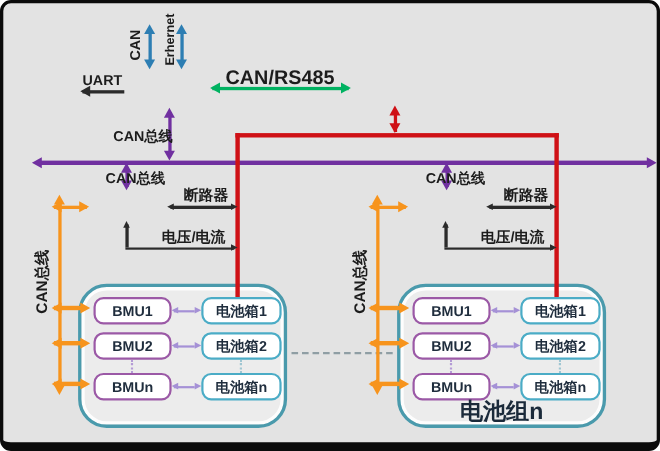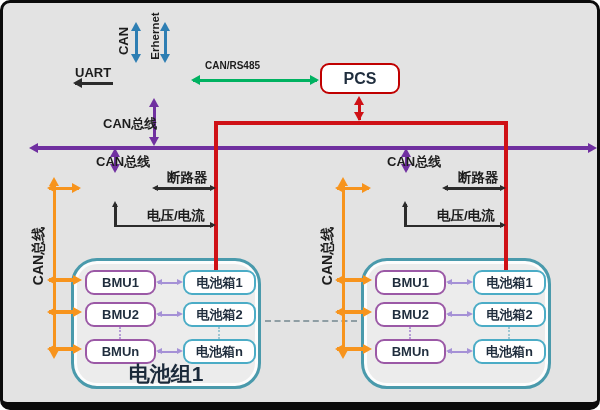--- a/index.html
+++ b/index.html
@@ -51,76 +51,40 @@
   <div class="rot blue" style="left:120px;top:38px;font-size:13px;color:#1c1c1c">CAN</div>
   <div class="vl blue" style="left:131.5px;top:26px;width:3px;height:28px"></div>
   <div class="ah u blue" style="left:128px;top:19px"></div>
   <div class="ah d blue" style="left:128px;top:51px"></div>
 
   <div class="rot" style="left:152px;top:33px;font-size:11.5px">Erhernet</div>
   <div class="vl blue" style="left:160.5px;top:26px;width:3px;height:28px"></div>
   <div class="ah u blue" style="left:157px;top:19px"></div>
   <div class="ah d blue" style="left:157px;top:51px"></div>
 
-  <div class="lbl" style="left:202px;top:57px;font-size:10px">CAN/RS485</div>
+  <div class="lbl" style="left:202px;top:57px;font-size:18px">CAN/RS485</div>
   <div class="hl green" style="left:190px;top:75.5px;width:124px;height:3px"></div>
   <div class="ah l green" style="left:188px;top:72px"></div>
   <div class="ah r green" style="left:307px;top:72px"></div>
 
-  <div class="box red-b" style="left:317px;top:60px;width:80px;height:31px;font-size:16px">
-      <span>PCS</span>
-    </div>
 
   <div class="vl purple" style="left:149.5px;top:99px;width:3px;height:40px"></div>
   <div class="ah u purple" style="left:146px;top:95px"></div>
   <div class="ah d purple" style="left:146px;top:134px"></div>
   <div class="lbl" style="left:100px;top:112px;font-size:13px">CAN总线</div>
 
   <div class="vl red" style="left:354.5px;top:97px;width:3px;height:20px"></div>
   <div class="ah u red" style="left:351px;top:93px"></div>
   <div class="ah d red" style="left:351px;top:109px"></div>
 
   <div class="hl purple" style="left:32px;top:143px;width:558px;height:3.5px"></div>
   <div class="ah l purple" style="left:26px;top:139.5px"></div>
   <div class="ah r purple" style="left:585px;top:139.5px"></div>
 
   <div class="group" style="left:68px;top:255px;width:190px;height:131px">
-    <div class="box purp-b" style="left:11px;top:9px;width:71px;height:25px;font-size:13px">
-        <span>BMU1</span>
-      </div>
-    <div class="box purp-b" style="left:11px;top:41px;width:71px;height:25px;font-size:13px">
-        <span>BMU2</span>
-      </div>
-    <div class="box purp-b" style="left:11px;top:78px;width:71px;height:25px;font-size:13px">
-        <span>BMUn</span>
-      </div>
-    <div class="box teal-b" style="left:109px;top:9px;width:73px;height:25px;font-size:13px">
-        <span>电池箱1</span>
-      </div>
-    <div class="box teal-b" style="left:109px;top:41px;width:73px;height:25px;font-size:13px">
-        <span>电池箱2</span>
-      </div>
-    <div class="box teal-b" style="left:109px;top:78px;width:73px;height:25px;font-size:13px">
-        <span>电池箱n</span>
-      </div>
-    <div class="hl lav" style="left:84px;top:20.5px;width:19px;height:2px"></div>
-    <div class="ah sm l lav" style="left:82px;top:18px"></div>
-    <div class="ah sm r lav" style="left:103px;top:18px"></div>
-    <div class="hl lav" style="left:84px;top:52.5px;width:19px;height:2px"></div>
-    <div class="ah sm l lav" style="left:82px;top:50px"></div>
-    <div class="ah sm r lav" style="left:103px;top:50px"></div>
-    <div class="hl lav" style="left:84px;top:89.5px;width:19px;height:2px"></div>
-    <div class="ah sm l lav" style="left:82px;top:87px"></div>
-    <div class="ah sm r lav" style="left:103px;top:87px"></div>
-    <div class="dotv" style="left:45px;top:66px;height:12px"></div>
-    <div class="dotv t" style="left:144px;top:66px;height:12px"></div>
-    <div class="gtitle" style="top:99px">电池组1</div>
-  </div>
-
-  <div class="group" style="left:358px;top:255px;width:190px;height:131px">
     <div class="box purp-b" style="left:11px;top:9px;width:71px;height:25px;font-size:13px">
         <span>BMU1</span>
       </div>
     <div class="box purp-b" style="left:11px;top:41px;width:71px;height:25px;font-size:13px">
         <span>BMU2</span>
       </div>
     <div class="box purp-b" style="left:11px;top:78px;width:71px;height:25px;font-size:13px">
         <span>BMUn</span>
       </div>
     <div class="box teal-b" style="left:109px;top:9px;width:73px;height:25px;font-size:13px">
@@ -138,20 +102,53 @@
     <div class="hl lav" style="left:84px;top:52.5px;width:19px;height:2px"></div>
     <div class="ah sm l lav" style="left:82px;top:50px"></div>
     <div class="ah sm r lav" style="left:103px;top:50px"></div>
     <div class="hl lav" style="left:84px;top:89.5px;width:19px;height:2px"></div>
     <div class="ah sm l lav" style="left:82px;top:87px"></div>
     <div class="ah sm r lav" style="left:103px;top:87px"></div>
     <div class="dotv" style="left:45px;top:66px;height:12px"></div>
     <div class="dotv t" style="left:144px;top:66px;height:12px"></div>
   </div>
 
+  <div class="group" style="left:358px;top:255px;width:190px;height:131px">
+    <div class="box purp-b" style="left:11px;top:9px;width:71px;height:25px;font-size:13px">
+        <span>BMU1</span>
+      </div>
+    <div class="box purp-b" style="left:11px;top:41px;width:71px;height:25px;font-size:13px">
+        <span>BMU2</span>
+      </div>
+    <div class="box purp-b" style="left:11px;top:78px;width:71px;height:25px;font-size:13px">
+        <span>BMUn</span>
+      </div>
+    <div class="box teal-b" style="left:109px;top:9px;width:73px;height:25px;font-size:13px">
+        <span>电池箱1</span>
+      </div>
+    <div class="box teal-b" style="left:109px;top:41px;width:73px;height:25px;font-size:13px">
+        <span>电池箱2</span>
+      </div>
+    <div class="box teal-b" style="left:109px;top:78px;width:73px;height:25px;font-size:13px">
+        <span>电池箱n</span>
+      </div>
+    <div class="hl lav" style="left:84px;top:20.5px;width:19px;height:2px"></div>
+    <div class="ah sm l lav" style="left:82px;top:18px"></div>
+    <div class="ah sm r lav" style="left:103px;top:18px"></div>
+    <div class="hl lav" style="left:84px;top:52.5px;width:19px;height:2px"></div>
+    <div class="ah sm l lav" style="left:82px;top:50px"></div>
+    <div class="ah sm r lav" style="left:103px;top:50px"></div>
+    <div class="hl lav" style="left:84px;top:89.5px;width:19px;height:2px"></div>
+    <div class="ah sm l lav" style="left:82px;top:87px"></div>
+    <div class="ah sm r lav" style="left:103px;top:87px"></div>
+    <div class="dotv" style="left:45px;top:66px;height:12px"></div>
+    <div class="dotv t" style="left:144px;top:66px;height:12px"></div>
+    <div class="gtitle" style="top:99px">电池组n</div>
+  </div>
+
   <div class="dash" style="left:262px;top:317px;width:92px"></div>
 
   <div class="hl red" style="left:211px;top:118px;width:294px;height:4px"></div>
   <div class="vl red" style="left:211px;top:118px;width:4px;height:149px"></div>
   <div class="vl red" style="left:501px;top:118px;width:4px;height:149px"></div>
 
   <div class="vl purple" style="left:110.5px;top:149px;width:3px;height:18px"></div>
   <div class="ah u purple" style="left:107px;top:145px"></div>
   <div class="ah d purple" style="left:107px;top:161px"></div>
   <div class="lbl" style="left:93px;top:150px;font-size:13px">CAN总线</div>

